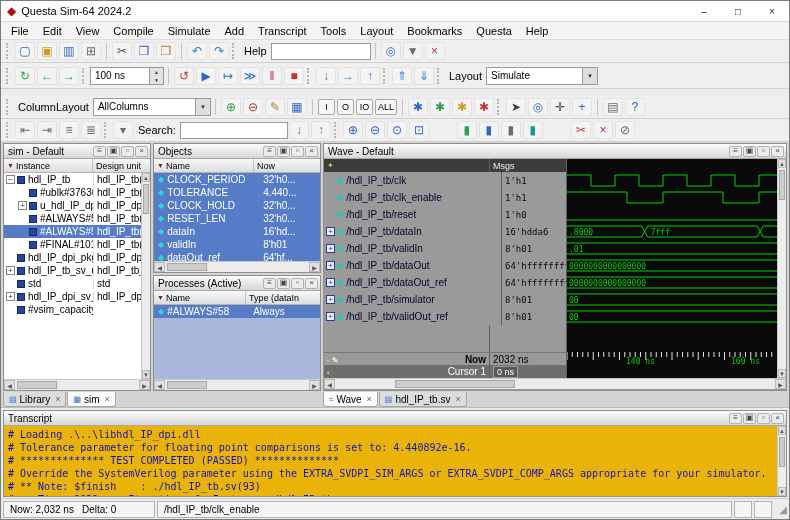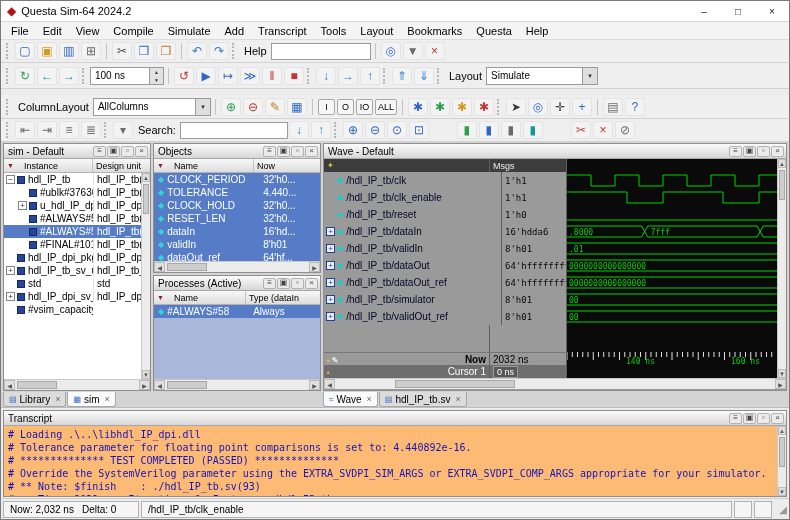--- a/index.html
+++ b/index.html
@@ -41,21 +41,21 @@
   .objects-panel{left:152px;top:1px;width:168px;height:130px;}
   .processes-panel{left:152px;top:133px;width:168px;height:116px;}
   .wave-panel{left:322px;top:1px;width:464px;height:248px;}
 
   .p-header{height:15px;flex:none;background:linear-gradient(#fcfcfc,#d6d6d6);border-bottom:1px solid #a8a8a8;display:flex;align-items:center;padding:0 2px 0 4px;font-size:10px;}
   .p-title{flex:1;white-space:nowrap;overflow:hidden;}
   .p-btns{display:flex;gap:1px;flex:none;}
   .p-btn{width:13px;height:11px;font-size:8px;line-height:1;display:flex;align-items:center;justify-content:center;border:1px solid #b2b2b2;background:#ebebeb;border-radius:2px;color:#444;}
 
   .colhead{display:flex;height:14px;flex:none;background:linear-gradient(#f8f8f8,#dddddd);border-bottom:1px solid #b2b2b2;font-size:9px;}
-  .colcell{padding:0 3px;border-right:1px solid #c3c3c3;display:flex;align-items:center;gap:10px;overflow:hidden;white-space:nowrap;}
+  .colcell{padding:0 3px;border-right:1px solid #c3c3c3;display:flex;align-items:center;gap:2px;overflow:hidden;white-space:nowrap;}
   .colcell.flex1{flex:1;border-right:none;}
   .filter-tri{color:#8b2020;font-size:7px;}
 
   
   .tree{flex:1;overflow:hidden;position:relative;background:#fff;font-size:10px;}
   .trow{display:flex;height:13px;align-items:center;white-space:nowrap;}
   .trow.selected{background:#567cc8;color:#fff;}
   .t-inst{display:flex;align-items:center;width:89px;flex:none;overflow:hidden;}
   .expand-box{width:9px;height:9px;flex:none;border:1px solid #848484;background:#fff;color:#333;font-size:8px;line-height:7px;text-align:center;margin-right:2px;}
   .expand-sp{width:11px;flex:none;}
@@ -114,29 +114,29 @@
   .tabsrow{height:16px;flex:none;position:relative;background:#d4d4d4;border-bottom:1px solid #bcbcbc;}
   .tabgroup{position:absolute;top:0;display:flex;gap:1px;}
   #left-tabs{left:2px;} #wave-tabs{left:322px;}
   .tab{height:15px;display:flex;align-items:center;gap:3px;padding:0 5px;background:#dcdcdc;border:1px solid #a8a8a8;border-top:none;font-size:10px;border-radius:0 0 3px 3px;}
   .tab.active{background:#fbfbfb;}
   .tab-icon{font-size:8px;color:#2f66c4;}
   .tab-close{font-size:9px;color:#666;margin-left:2px;}
 
   
   .transcript-panel{flex:1;margin:2px 2px 1px 2px;border:1px solid #8e8e8e;background:#fff;display:flex;flex-direction:column;overflow:hidden;}
-  .transcript-body{flex:1;position:relative;background:#fdba74;overflow:hidden;}
+  .transcript-body{flex:1;position:relative;background:#eab308;overflow:hidden;}
   .t-content{position:absolute;inset:0 10px 0 0;padding:2px 4px;}
   .t-line{font:10px "DejaVu Sans Mono",monospace;line-height:13px;color:#1414bb;white-space:pre;overflow:hidden;}
   .transcript-body .vscroll{position:absolute;right:0;top:0;bottom:0;}
 
   
   .statusbar{height:21px;flex:none;background:#ececec;border-top:1px solid #cfcfcf;display:flex;align-items:center;padding:1px 2px;gap:2px;}
   .sb-box{height:17px;border:1px solid #b2b2b2;background:#f5f5f5;display:flex;align-items:center;padding:0 6px;font-size:10px;white-space:nowrap;overflow:hidden;}
-  .sb-now{width:136px;gap:8px;}
+  .sb-now{width:152px;gap:8px;}
   .sb-context{flex:1;}
   .sb-mini{width:18px;flex:none;}
   .sb-grip{width:13px;color:#9a9a9a;font-size:10px;text-align:right;}
 </style>
 </head>
 <body>
 
 <div class="app">
 
   <div class="titlebar">

